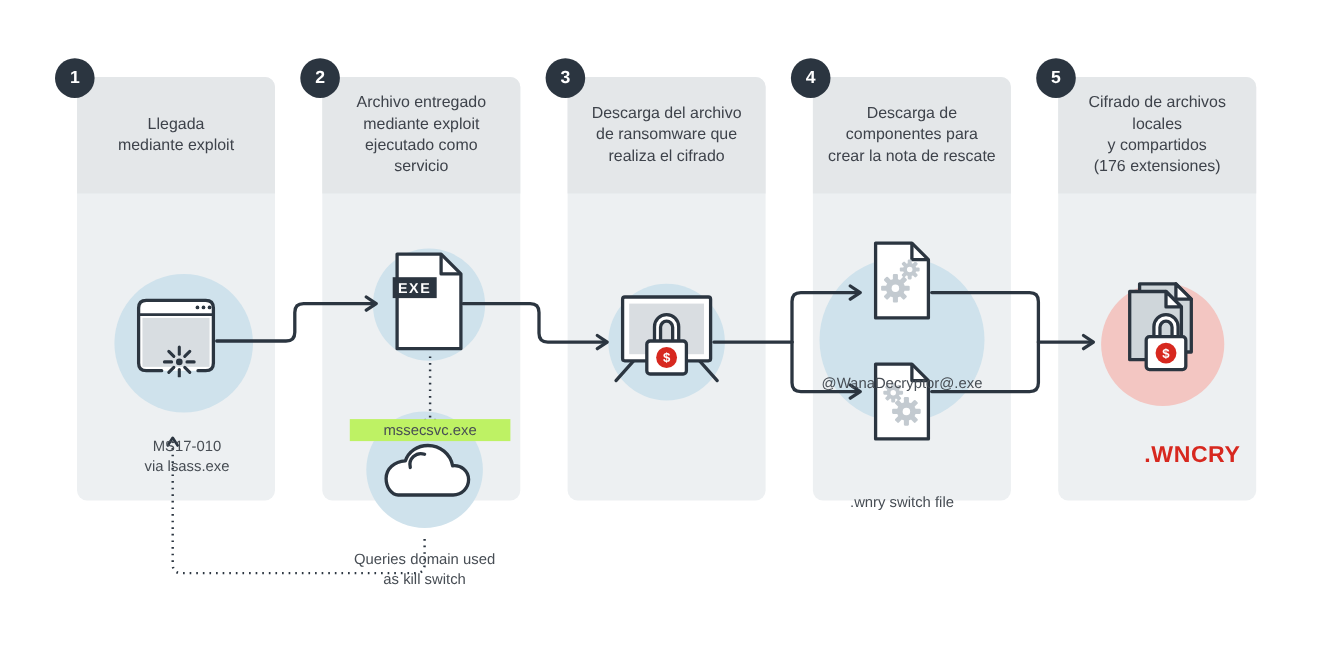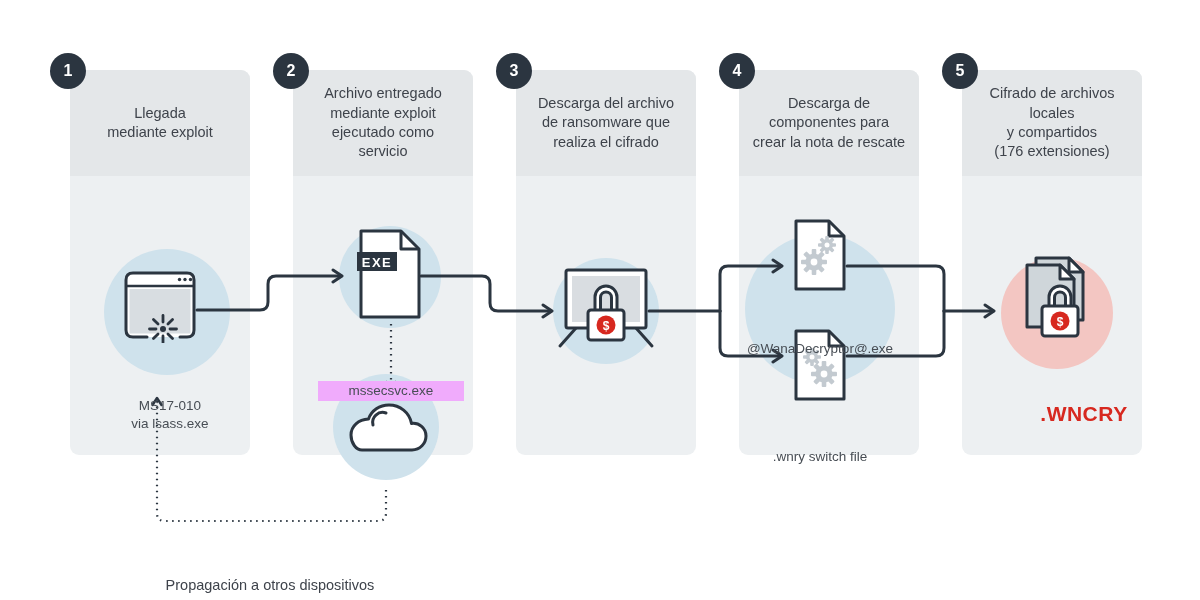--- a/index.html
+++ b/index.html
@@ -15,21 +15,21 @@
   .title { font-size:14.5px; line-height:1.33; color:#3e434b; white-space:pre-line; padding:0 4px; }
   .badge { position:absolute; left:-20px; top:-17px; width:36px; height:36px; border-radius:50%;
            background:#2b3540; color:#ffffff; font-size:16px; font-weight:bold;
            display:flex; align-items:center; justify-content:center; }
 
   .overlay { position:absolute; left:0; top:0; }
   .iconsvg { position:absolute; }
 
   .lbl { position:absolute; text-align:center; font-size:13.5px; line-height:1.32;
          color:#474d54; white-space:pre-line;margin-top:48px; }
-  .lbl.masked { background:#f0abfc; padding:1px 0; }
+  .lbl.masked { background:#bef264; padding:1px 0; }
   .wncry { font-size:21px; font-weight:bold; color:#d7281f; letter-spacing:0.5px; }
   .prop  { font-size:14.5px; color:#3e434b; }
 </style>
 </head>
 <body>
 
 <div class="canvas">
 
   <div class="col" style="left:70px">
     <div class="colhead">
@@ -211,18 +211,19 @@
     <path d="M27,52 V41 A11,11 0 0 1 49,41 V52" fill="#ffffff" stroke="#2b3540" stroke-width="3"></path>
     <path d="M32.5,52 V41.5 A5.5,5.5 0 0 1 43.5,41.5 V52" fill="#cfd6da" stroke="#2b3540" stroke-width="3"></path>
     <rect x="20" y="50" width="36" height="30" rx="3" fill="#ffffff" stroke="#2b3540" stroke-width="3"></rect>
     <circle cx="38" cy="65" r="9.5" fill="#d7281f"></circle>
     <text x="38" y="69.5" text-anchor="middle" font-family="Liberation Sans, sans-serif" font-size="12" font-weight="bold" fill="#ffffff">$</text>
   </svg>
 
   <div class="lbl" style="left:100px;  top:349px; width:140px">MS17-010
 via lsass.exe</div>
   <div class="lbl masked" style="left:318px; top:333px; width:146px">mssecsvc.exe</div>
+  <div class="lbl" style="left:306px; top:452px; width:160px">Queries domain used
+as kill switch</div>
   <div class="lbl" style="left:730px; top:292px; width:180px">@WanaDecryptor@.exe</div>
   <div class="lbl" style="left:750px; top:400px; width:140px">.wnry switch file</div>
   <div class="lbl wncry" style="left:1014px; top:352px; width:140px">.WNCRY</div>
-  <div class="lbl prop" style="left:150px; top:528px; width:240px">Propagación a otros dispositivos</div>
 
 </div>
 
 </body></html>

